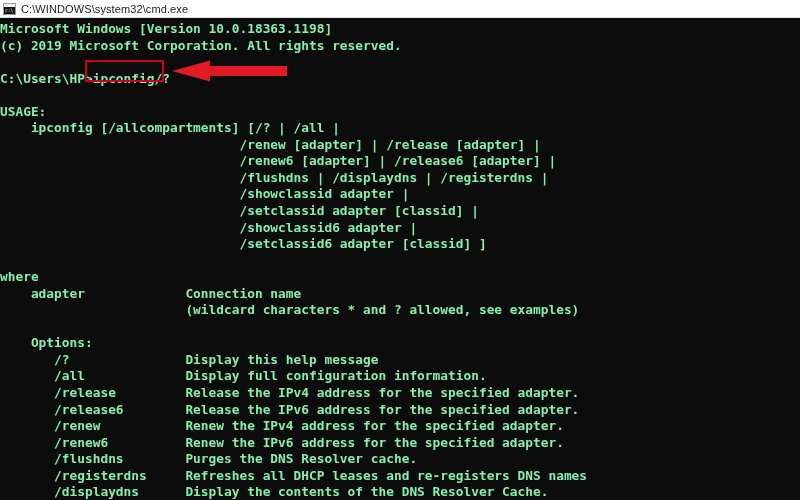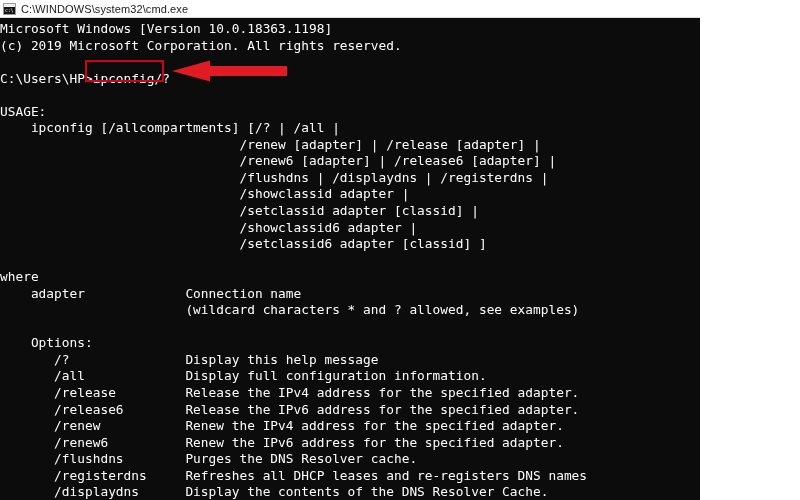--- a/index.html
+++ b/index.html
@@ -2,26 +2,25 @@
 <html><head>
 <meta charset="utf-8">
 <style>
   html, body {
     margin: 0;
     padding: 0;
     background: #ffffff;
   }
   #app {
     position: relative;
-    width: 668px;
+    width: 800px;
     height: 500px;
     overflow: hidden;
     background: #0c0c0c;
     font-family: "DejaVu Sans Mono", "Liberation Mono", monospace;
-    padding-left: 32px;
   }
 
   
   #titlebar {
     position: absolute;
     left: 0; top: 0;
     width: 800px;
     height: 18px;
     background: #ffffff;
     border-bottom: 1px solid #dadada;
@@ -74,26 +73,27 @@
     height: 482px;
     background: #0c0c0c;
     overflow: hidden;
   }
   #console-text {
     position: absolute;
     left: 0;
     top: 3px;
     margin: 0;
     padding: 0;
-    color: #ffffff;
+    color: #86efac;
     font-family: "DejaVu Sans Mono", "Liberation Mono", monospace;
     font-size: 12.8px;
     line-height: 16.55px;
     white-space: pre;
     letter-spacing: 0.02px;
+    font-weight: bold;
   }
   .ln { display: block; height: 16.55px; }
 
   
   #highlight-box {
     position: absolute;
     left: 85px;
     top: 60px;
     width: 79px;
     height: 22px;

